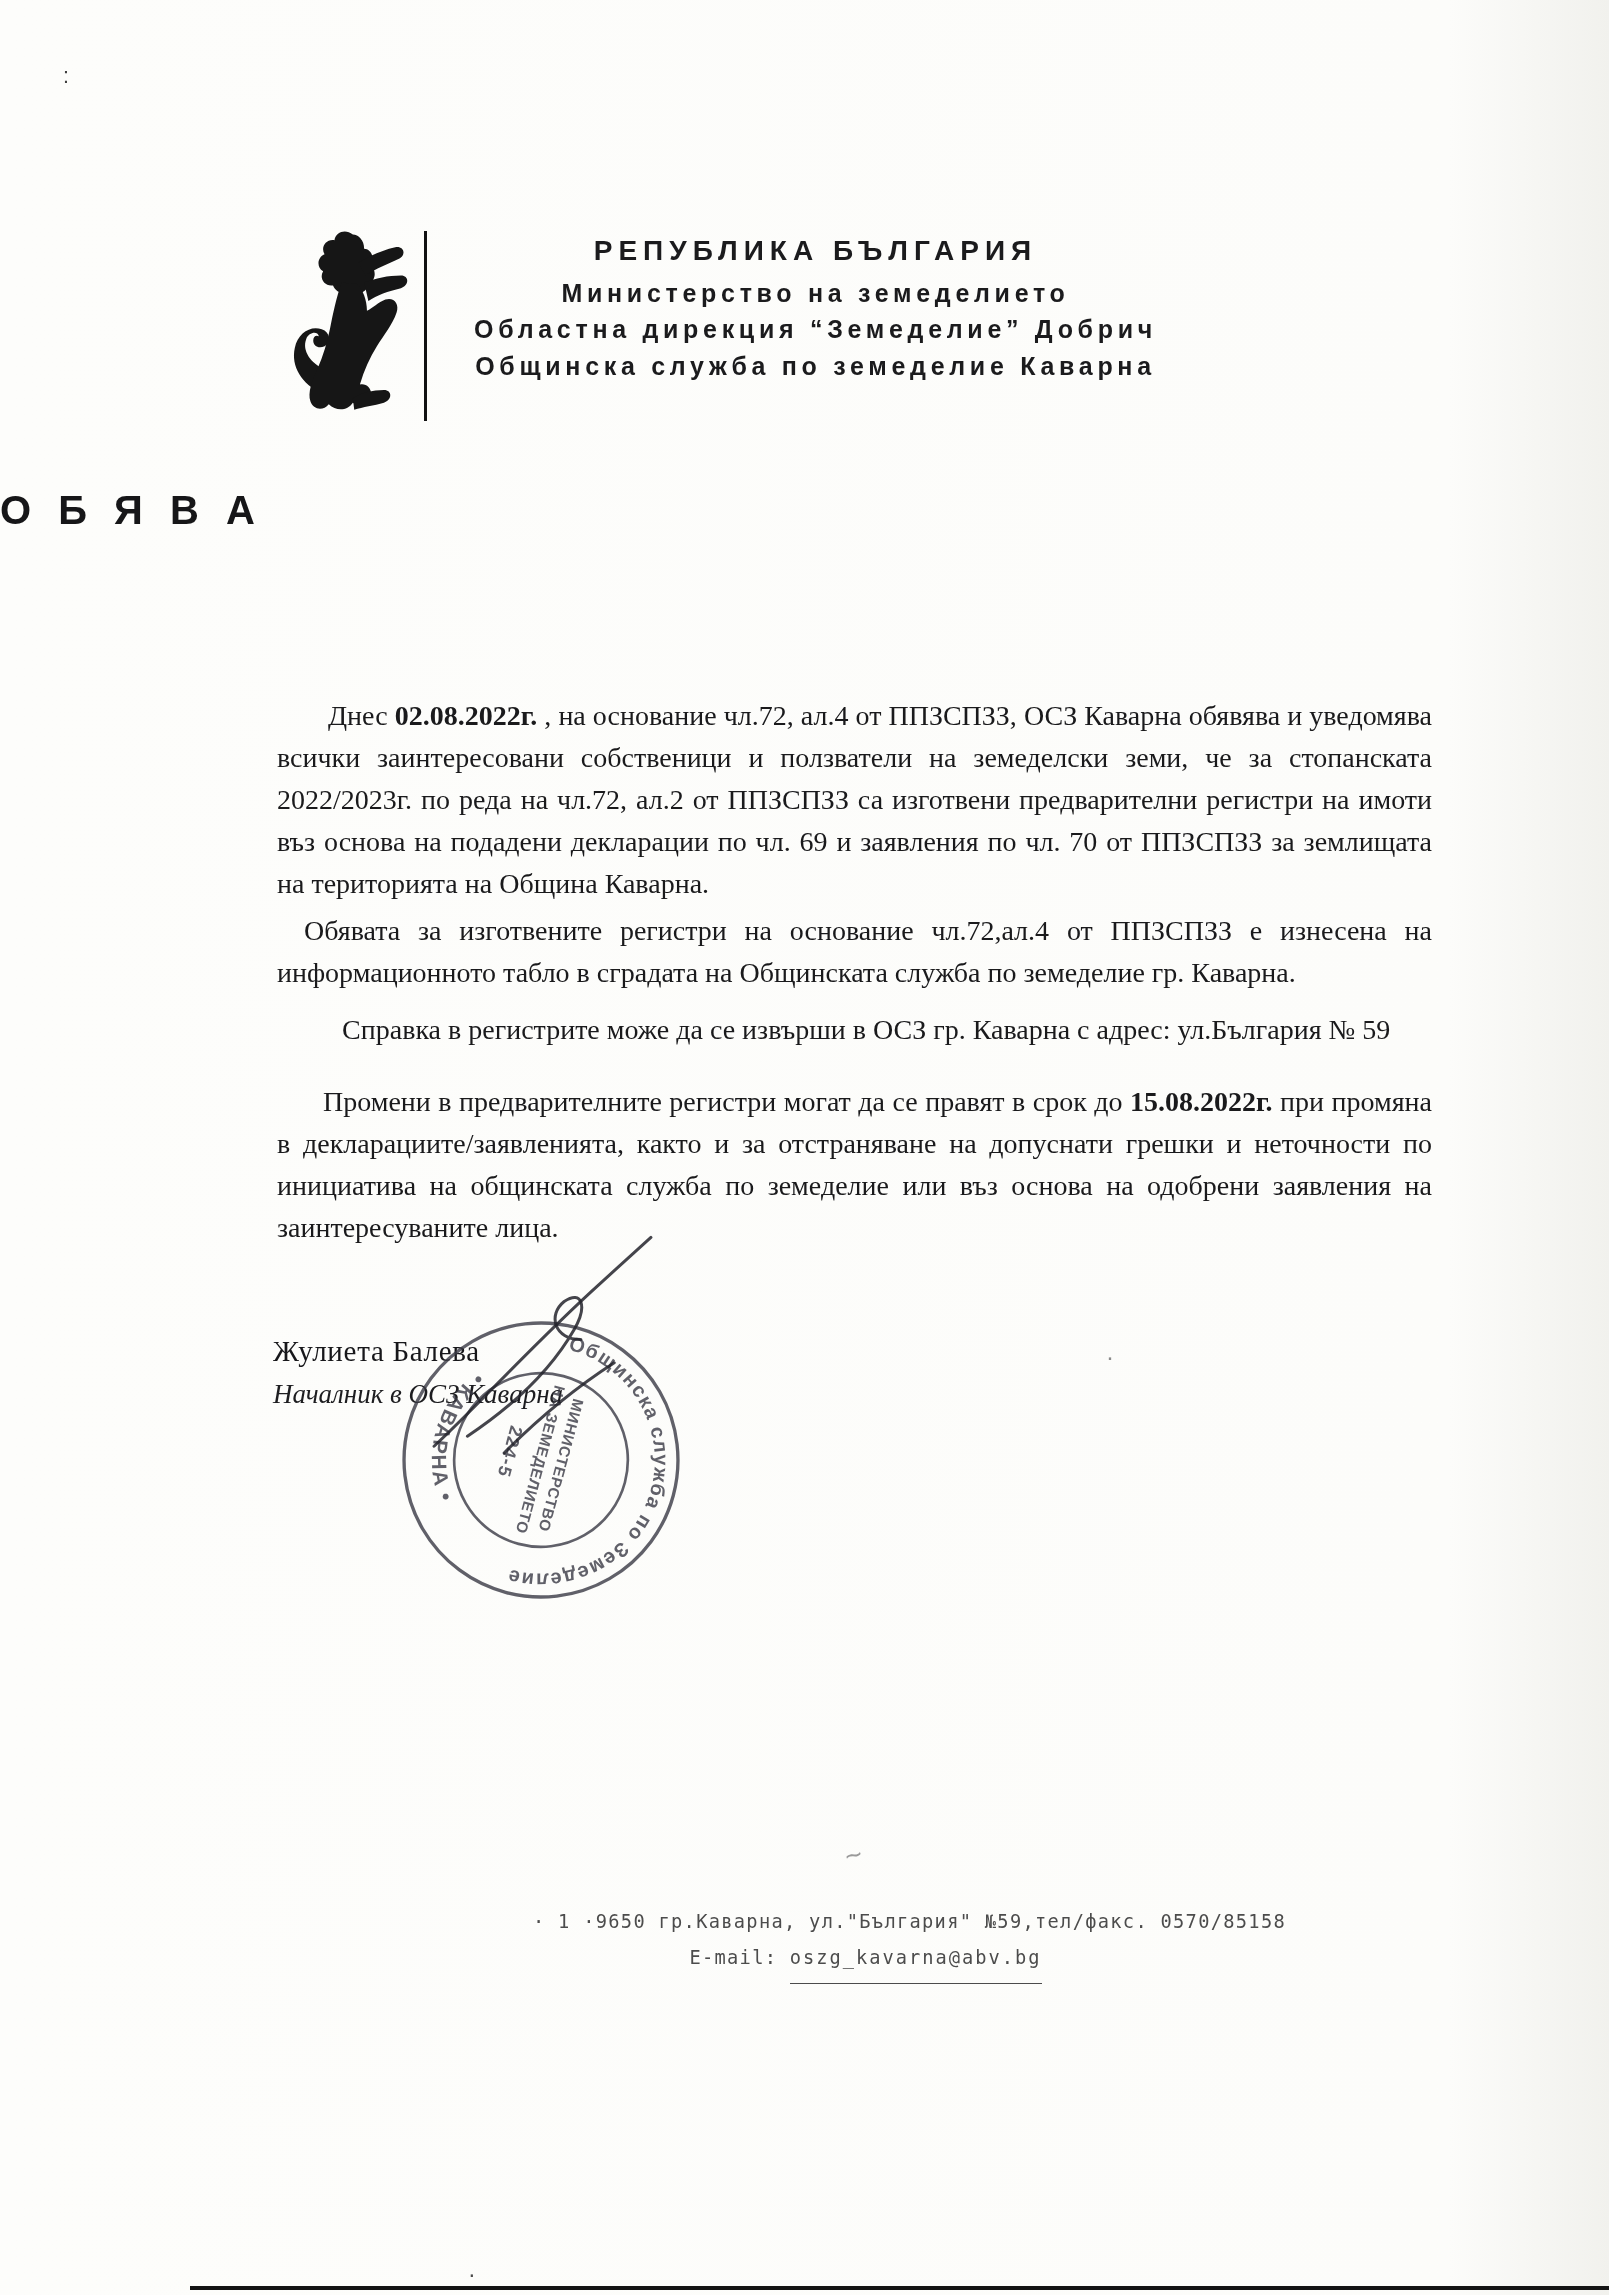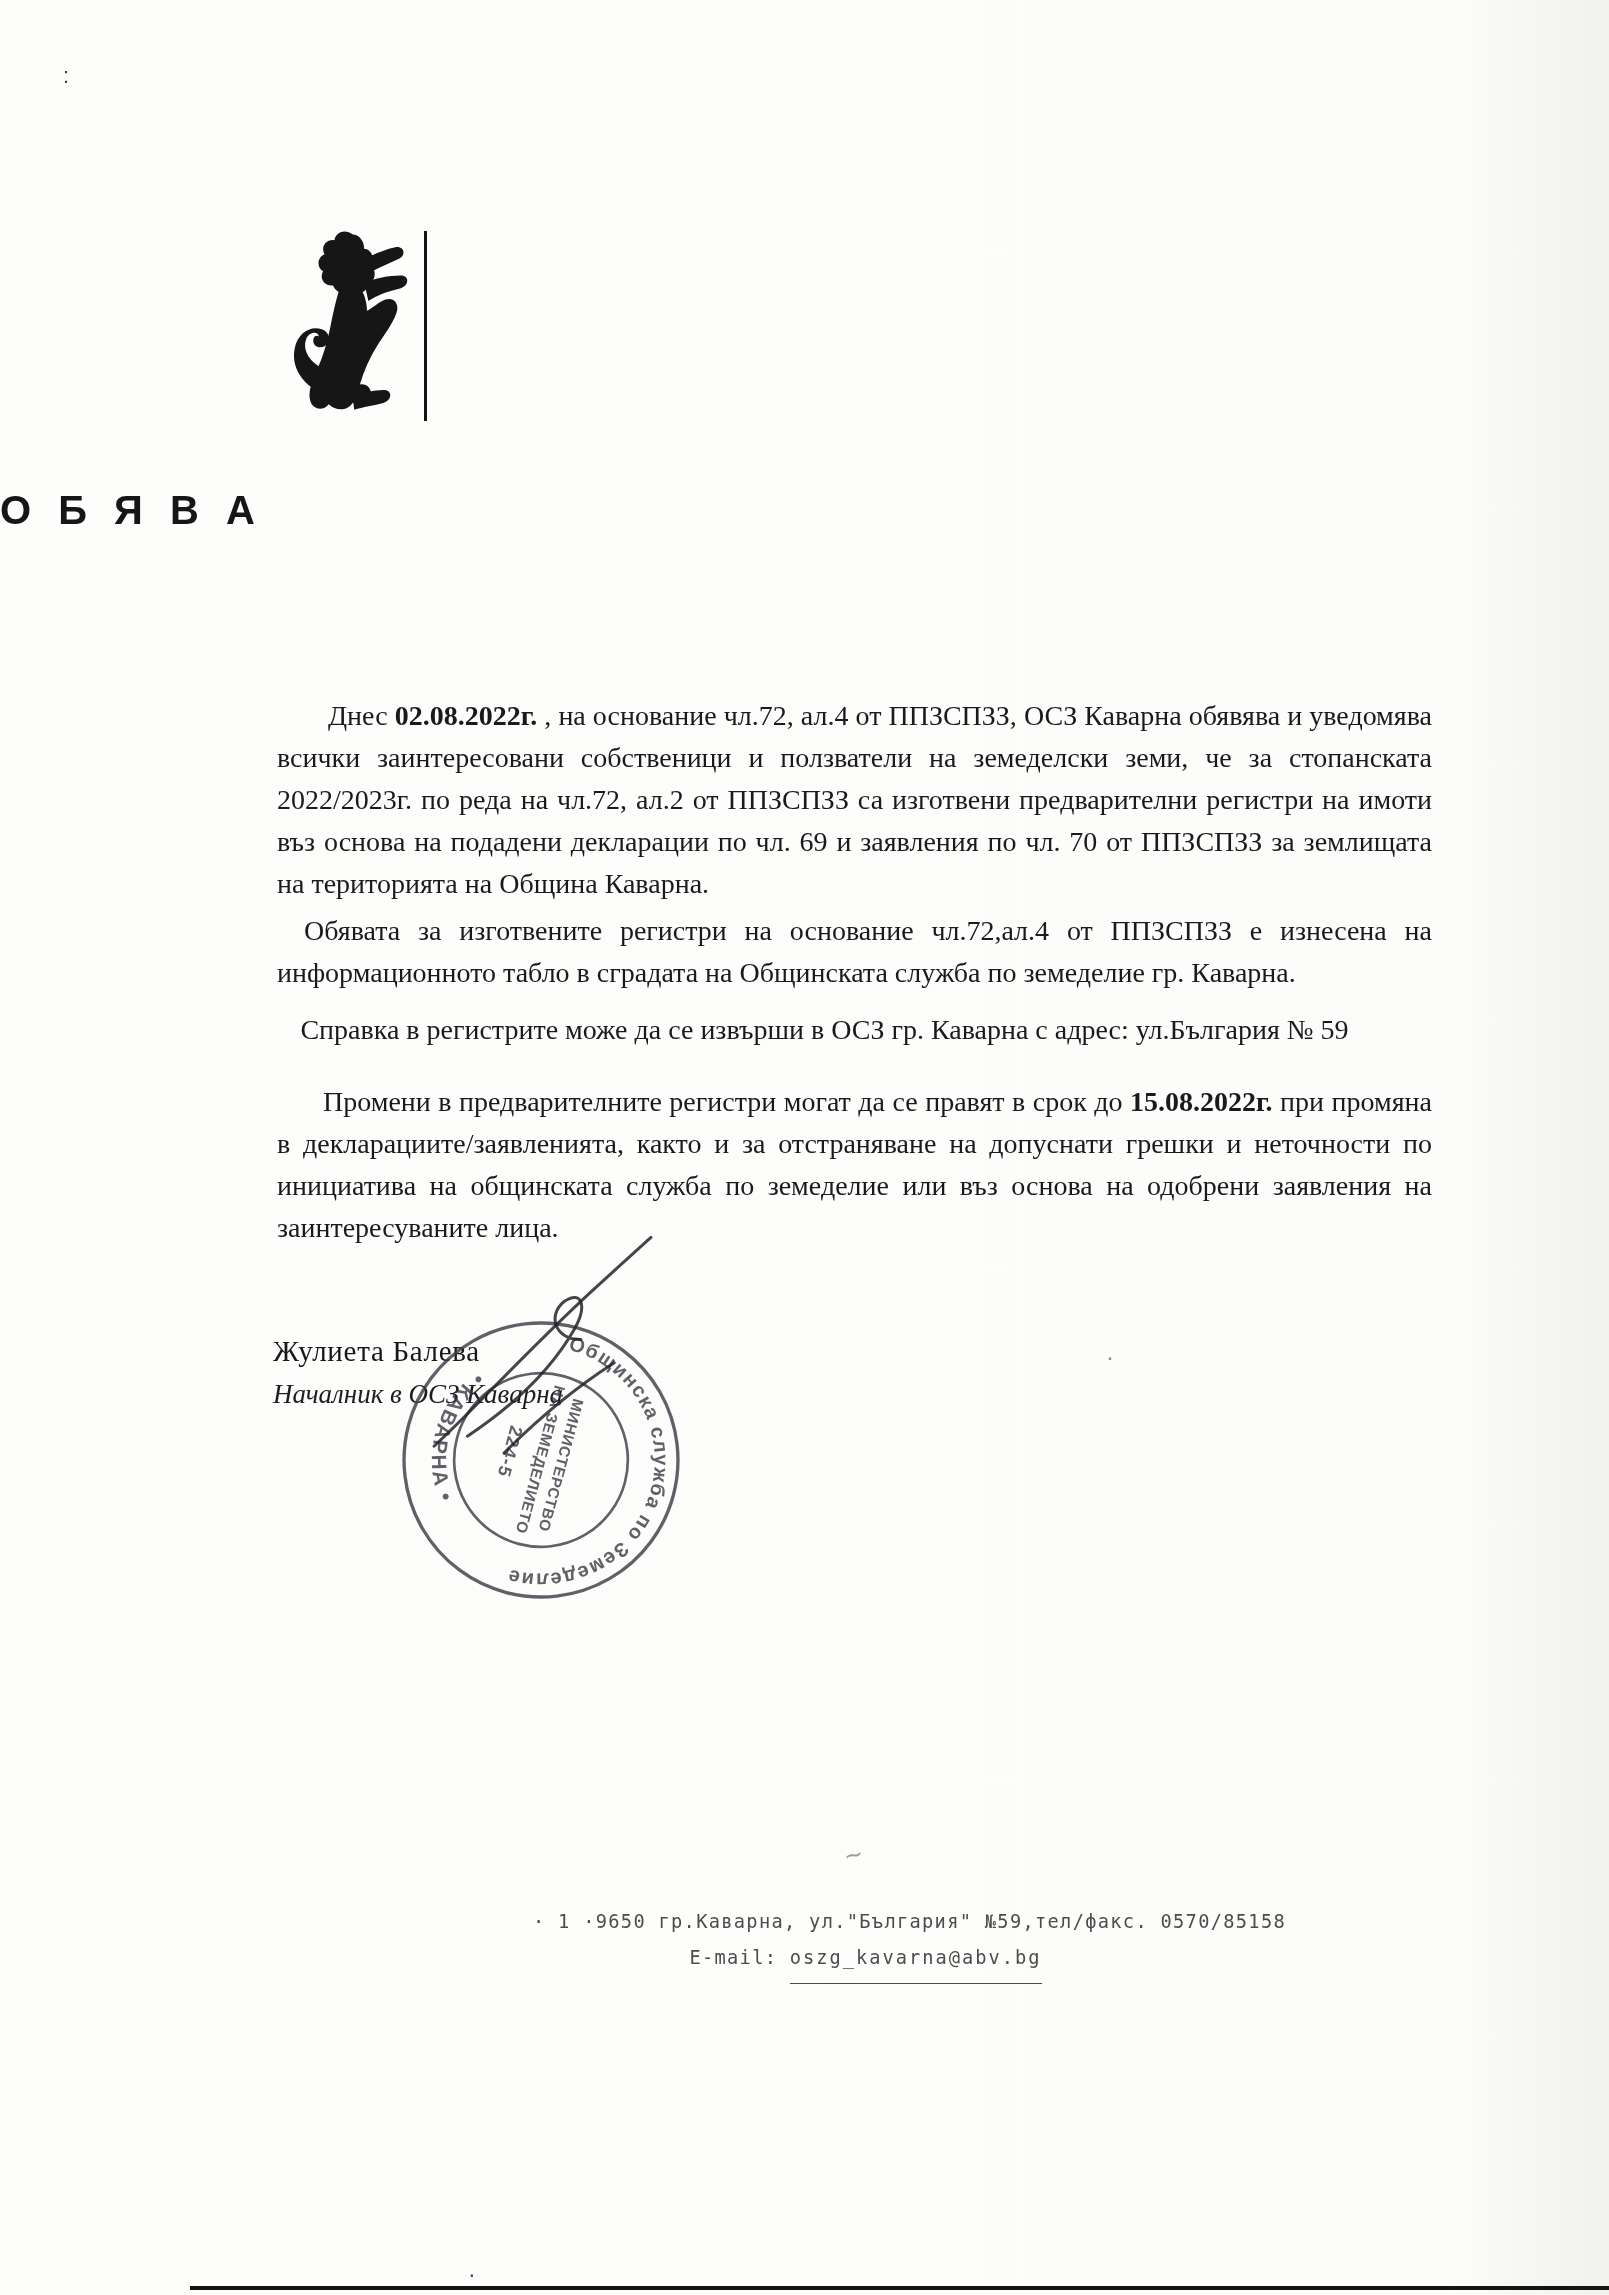--- a/index.html
+++ b/index.html
@@ -18,21 +18,21 @@
   .hdr .l  { font-size:25px; letter-spacing:4.7px; margin-bottom:7.4px; }
   
   .title { position:absolute; left:0; top:488px; width:1590px; text-align:left;
            font-family:"Liberation Sans", sans-serif; font-weight:bold;
            font-size:40px; letter-spacing:8px; color:#161618; }
   
   .para { position:absolute; left:277px; width:1155px; font-size:28px; line-height:42px;
           color:#1a1a1c; text-align:justify; }
   .para-1 { top:695px; text-indent:51px; }
   .para-2 { top:910px; text-indent:27px; }
-  .para-3 { top:1009px; text-indent:23.4px; white-space:nowrap; text-align:left; }
+  .para-3 { top:1009px; text-indent:23.4px; white-space:nowrap; text-align:center; }
   .para-4 { top:1081px; text-indent:46px; }
   .para b { font-weight:bold; }
   
   .sig-name { position:absolute; left:273px; top:1335px; font-size:29px; font-weight:normal;
               letter-spacing:0.7px; color:#17171a; }
   .sig-role { position:absolute; left:273px; top:1379px; font-size:27px; font-style:italic; color:#1d1d20; }
   
   .stamp { position:absolute; left:384px; top:1303px; width:314px; height:314px; opacity:.8; }
   .stamp .ring { fill:none; stroke:#3a3a45; }
   .stamp text { font-family:"Liberation Sans", sans-serif; font-weight:bold; fill:#3a3a45; }
@@ -69,20 +69,26 @@
       <path d="M30 118 C 16 112, 8 99, 11 86 C 13 76, 22 70, 30 73 C 36 75, 37 82, 32 85 C 28 87, 24 85, 24 81 C 24 78, 26 77, 28 78 C 27 74, 21 75, 19 80 C 16 88, 22 97, 33 102 Z"></path>
       <path d="M52 6 C 47 2, 40 4, 39 10 C 33 9, 29 15, 32 20 C 27 22, 26 29, 31 32 C 28 37, 32 43, 38 42 C 40 47, 46 49, 51 46 C 56 49, 62 47, 63 41 C 68 39, 69 32, 65 28 C 68 23, 65 16, 60 16 C 60 10, 56 6, 52 6 Z"></path>
       <path d="M44 40 C 40 52, 38 62, 36 72 C 34 82, 31 92, 27 101 C 23 110, 20 118, 22 124 C 24 130, 31 131, 35 126 C 40 131, 48 131, 52 125 C 58 129, 65 126, 65 119 C 65 114, 61 111, 57 112 C 60 102, 64 93, 69 85 C 74 77, 80 70, 83 61 C 85 55, 81 50, 75 52 C 70 54, 66 58, 62 60 C 62 52, 59 45, 55 41 Z"></path>
       <path d="M56 26 C 64 21, 73 17, 82 15 C 88 14, 90 20, 85 23 C 77 27, 68 30, 61 35 Z"></path>
       <path d="M60 40 C 68 37, 77 35, 86 35 C 92 35, 92 42, 86 44 C 77 46, 69 49, 63 53 Z"></path>
       <path d="M52 122 C 58 118, 66 116, 74 116 C 80 116, 80 123, 74 125 C 67 127, 59 128, 53 130 Z"></path>
     </g>
   </svg>
   <div class="hdr-divider"></div>
 
+  <div class="hdr">
+    <div class="l1">РЕПУБЛИКА БЪЛГАРИЯ</div>
+    <div class="l">Министерство на земеделието</div>
+    <div class="l">Областна дирекция “Земеделие” Добрич</div>
+    <div class="l">Общинска служба по земеделие Каварна</div>
+  </div>
 
   <div class="title">О Б Я В А</div>
 
   <p class="para para-1"><span>Днес </span><b>02.08.2022г.</b><span> , на основание чл.72, ал.4 от ППЗСПЗЗ, ОСЗ Каварна обявява и уведомява всички заинтересовани собственици и ползватели на земеделски земи, че за стопанската 2022/2023г. по реда на чл.72, ал.2 от ППЗСПЗЗ са изготвени предварителни регистри на имоти въз основа на подадени декларации по чл. 69 и заявления по чл. 70 от ППЗСПЗЗ за землищата на територията на Община Каварна.</span></p>
 
   <p class="para para-2">Обявата за изготвените регистри на основание чл.72,ал.4 от ППЗСПЗЗ е изнесена на информационното табло в сградата на Общинската служба по земеделие гр. Каварна.</p>
 
   <p class="para para-3">Справка в регистрите може да се извърши в ОСЗ  гр. Каварна с адрес: ул.България № 59</p>
 
   <p class="para para-4"><span>Промени в предварителните регистри могат да се правят в срок до </span><b>15.08.2022г.</b><span> при промяна в декларациите/заявленията, както и за отстраняване на допуснати грешки и неточности по инициатива на общинската служба по земеделие или въз основа на одобрени заявления на заинтересуваните лица.</span></p>

